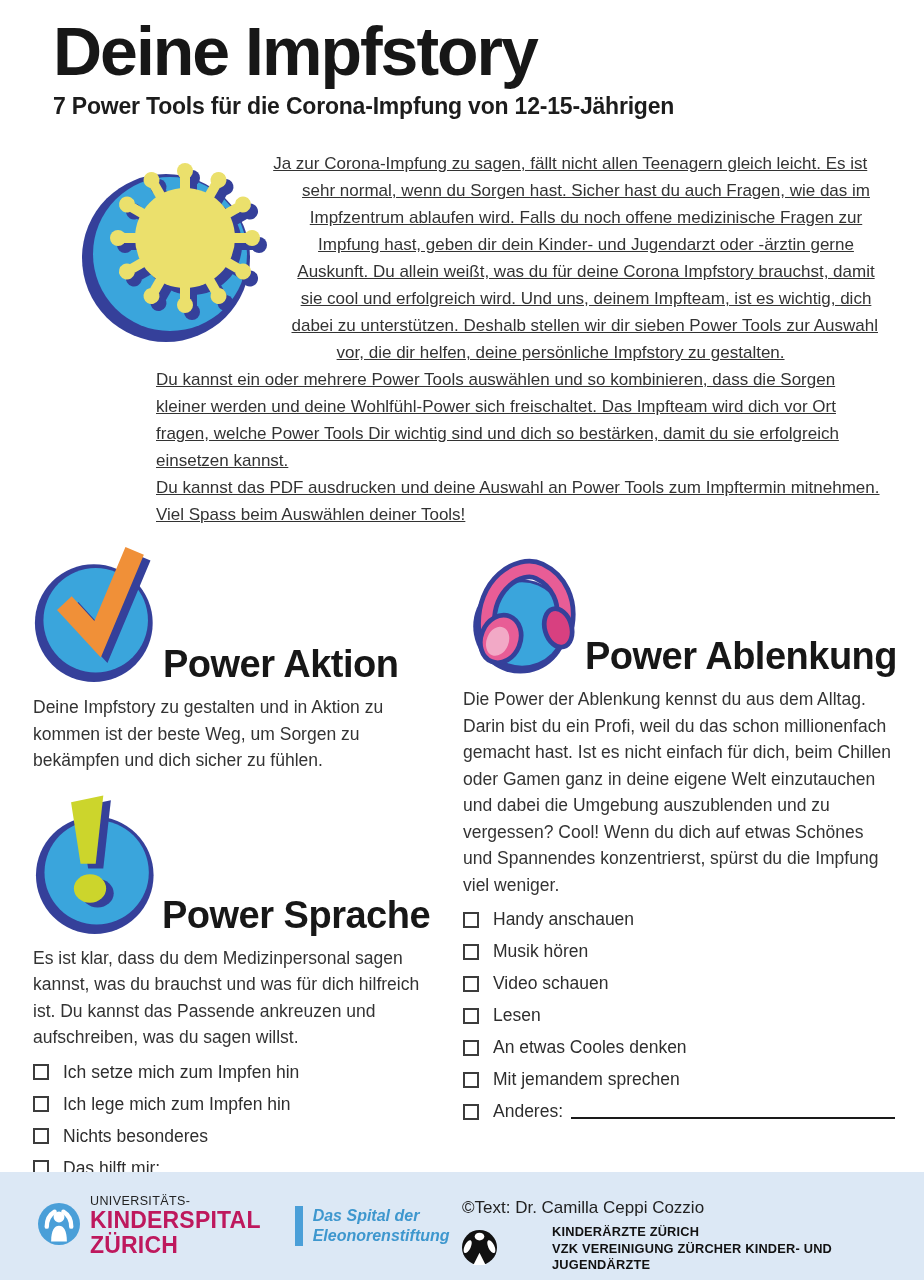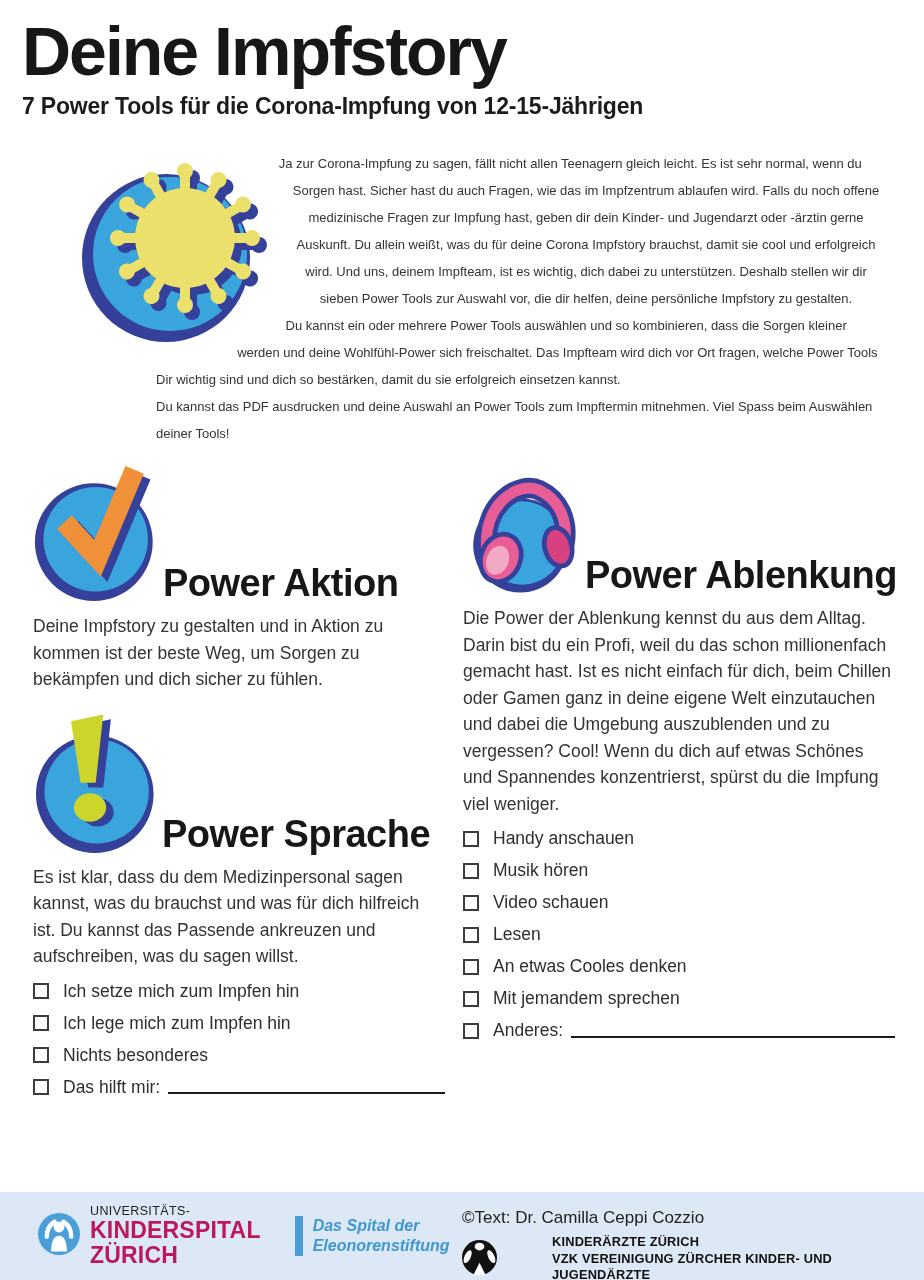--- a/index.html
+++ b/index.html
@@ -2,31 +2,31 @@
 <html><head>
 <meta charset="utf-8">
 <style>
   * { margin:0; padding:0; box-sizing:border-box; }
   html,body { background:#ffffff; }
   body {
     width:924px; height:1280px; position:relative; overflow:hidden;
     font-family:"Liberation Sans", sans-serif; color:#2b2b2b;
   }
   
-  .header { padding:16px 30px 0 22px; }
+  .header { padding:16px 30px 0 22px;margin-left:31px; }
   .main-title {
     font-size:68px; font-weight:bold; letter-spacing:-2px; color:#171717; line-height:1.05;
   }
   .subtitle {
     font-size:23px; font-weight:bold; color:#1c1c1c; margin-top:6px; letter-spacing:-0.2px;
   }
   
   .intro {
     margin:30px 40px 0 156px;
-    font-size:13px; line-height:27px; color:#333;
+    font-size:17px; line-height:27px; color:#333;text-decoration:underline;
   }
   .virus-float {
     float:left; width:194px; height:200px; margin:-4px 14px 6px -76px;
     shape-outside:circle(50% at 50% 52%);
   }
   .intro p.centered { text-align:center; }
   .intro p { text-align:left; }
   
   .columns {
     display:grid; grid-template-columns:412px 432px; column-gap:18px;
@@ -45,21 +45,21 @@
   .check-row { display:flex; align-items:center; margin:11px 0; }
   .checkbox {
     width:16px; height:16px; border:2px solid #3c3c3c; background:#fff;
     flex:0 0 16px; margin-right:14px;
   }
   .check-label { font-size:17.5px; color:#2e2e2e; }
   .fill-line { flex:1; border-bottom:2px solid #1a1a1a; height:14px; margin-left:8px; }
   .sprache-section { margin-top:14px; }
   
   .footer {
-    position:absolute; left:0; right:0; bottom:0; height:88px;
+    position:absolute; left:0; right:0; bottom:0; height:108px;
     background:#dce8f5; display:flex; align-items:center;
   }
   .footer-left { width:462px; display:flex; align-items:center; padding-left:38px; }
   .hospital-text { margin-left:10px; }
   .hospital-pre  { font-size:12.5px; color:#222; letter-spacing:0.4px; }
   .hospital-name { font-size:23px; font-weight:bold; color:#be185d; line-height:1.08; letter-spacing:0.2px; }
   .tagline-wrap { display:flex; align-items:center; margin-left:34px; }
   .tagline-bar { width:8px; height:40px; background:#4a9fd8; margin-right:10px; }
   .tagline { font-size:16px; font-style:italic; font-weight:bold; color:#3e97ce; line-height:1.25; }
   .footer-right { flex:1; display:flex; flex-direction:column; justify-content:center; }

